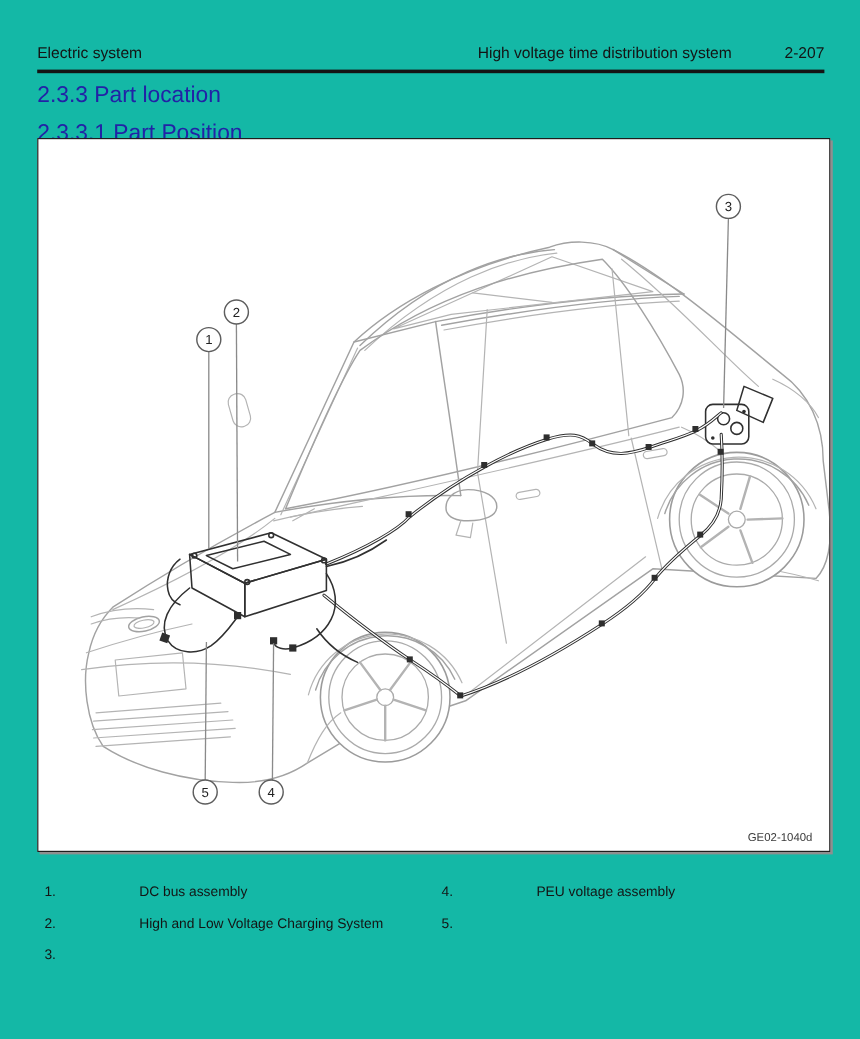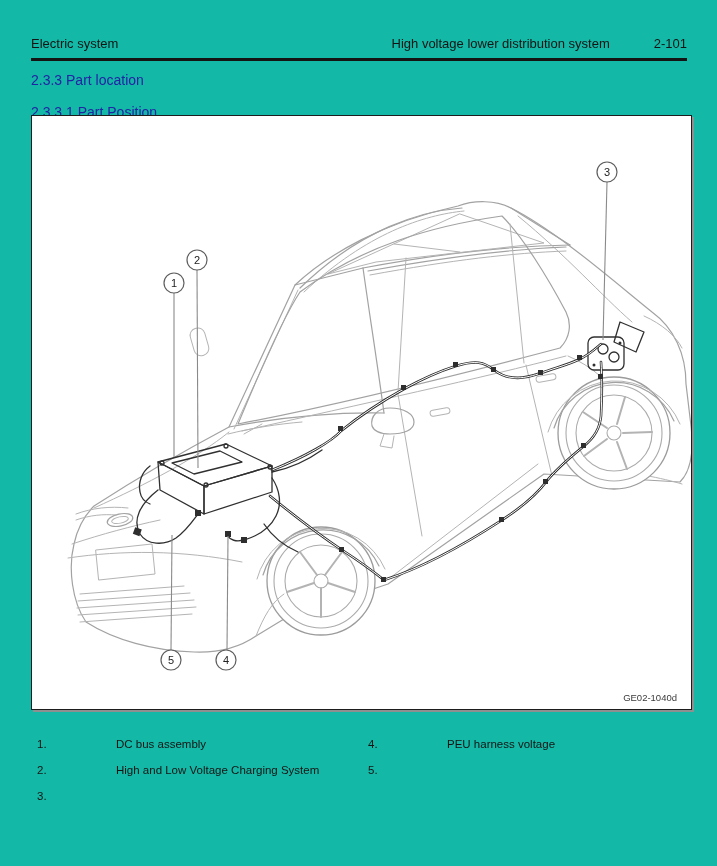--- a/index.html
+++ b/index.html
@@ -3,21 +3,21 @@
 <meta charset="utf-8">
 <style>
   html,body{margin:0;padding:0;background:#fff;}
   .page{position:relative;width:717px;height:866px;background:#14b8a6;overflow:hidden;
         font-family:"Liberation Sans","DejaVu Sans",sans-serif;color:#111;}
   .header-row{position:absolute;left:31px;right:30px;top:36px;display:flex;align-items:baseline;
         font-size:13px;line-height:15px;color:#141414;}
   .header-title{margin-left:auto;}
   .header-page{margin-left:44px;}
   .header-rule{position:absolute;left:31px;right:30px;top:58px;height:3px;background:#141414;}
-  .hblue{position:absolute;left:31px;font-size:14px;line-height:16px;font-weight:400;color:#2222A6;}
+  .hblue{position:absolute;left:31px;font-size:19px;line-height:16px;font-weight:400;color:#2222A6;}
   .h1{top:72px;}
   .h2{top:104px;}
   .figure-frame{position:absolute;left:31px;top:115px;width:659px;height:593px;
         border:1.5px solid #1d1d1d;background:#fff;box-shadow:2px 2px 0 #8f8f8f;}
   .figure-frame svg{display:block;}
   .legend{position:absolute;left:37px;top:737px;right:18px;display:flex;font-size:11.5px;line-height:14px;color:#141414;}
   .legend-col-left{width:331px;flex:none;}
   .legend-col-right{flex:1;}
   .legend-row{display:flex;margin-bottom:12px;}
   .legend-num{width:31px;flex:none;}
@@ -37,22 +37,22 @@
   .callout-num{font-family:"Liberation Sans",sans-serif;font-size:11px;fill:#222;text-anchor:middle;}
   .figcode{font-family:"Liberation Sans",sans-serif;font-size:9.5px;fill:#3a3a3a;text-anchor:end;}
 </style>
 </head>
 <body>
 
 <div class="page">
 
   <div class="header-row">
     <span>Electric system</span>
-    <span class="header-title">High voltage lower distribution system</span>
-    <span class="header-page">2-101</span>
+    <span class="header-title">High voltage time distribution system</span>
+    <span class="header-page">2-207</span>
   </div>
   <div class="header-rule"></div>
 
   <div class="hblue h1">2.3.3 Part location</div>
   <div class="hblue h2">2.3.3.1 Part Position</div>
 
   <div class="figure-frame">
     <svg width="659" height="593" viewBox="0 0 659 593">
 
       <g>
@@ -240,21 +240,21 @@
         <span class="legend-num">2.</span>
         <span class="legend-label">High and Low Voltage Charging System</span>
       </div>
       <div class="legend-row">
         <span class="legend-num">3.</span>
       </div>
     </div>
     <div class="legend-col-right">
       <div class="legend-row">
         <span class="legend-num">4.</span>
-        <span class="legend-label">PEU harness voltage</span>
+        <span class="legend-label">PEU voltage assembly</span>
       </div>
       <div class="legend-row">
         <span class="legend-num">5.</span>
       </div>
     </div>
   </div>
 
 </div>
 
 </body></html>

